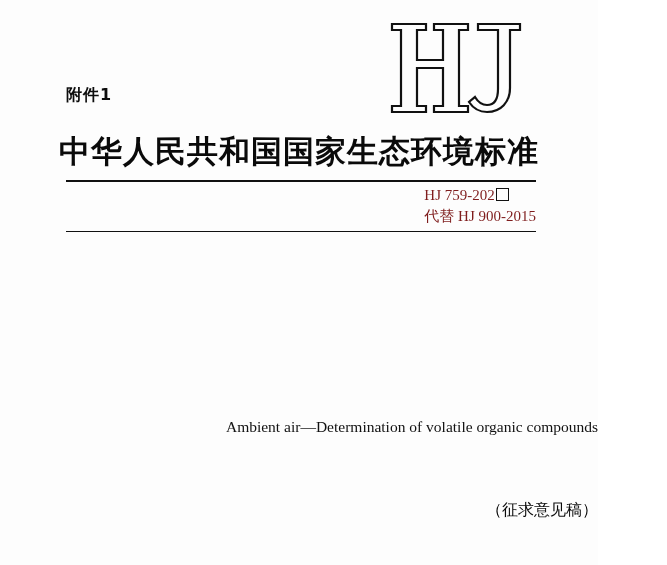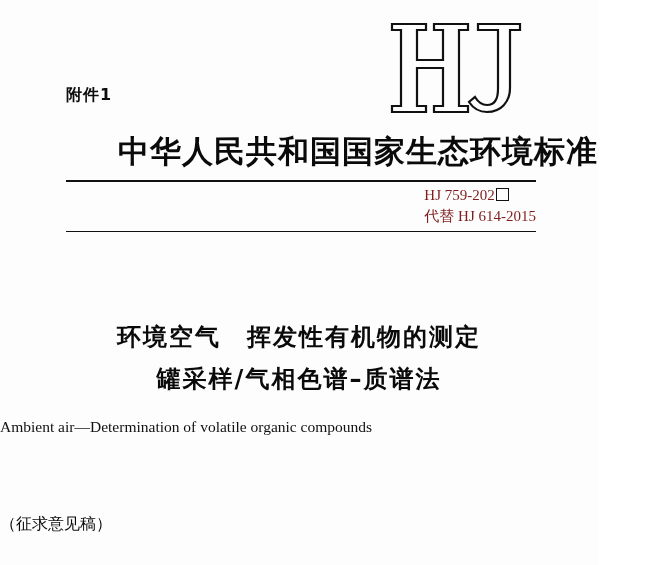--- a/index.html
+++ b/index.html
@@ -43,21 +43,21 @@
     height: 100px;
   }
   .hj-logo svg { display: block; }
 
   
   .std-title {
     position: absolute;
     left: 0;
     right: 0;
     top: 131px;
-    text-align: right;
+    text-align: center;
     font-family: "DejaVu Sans", sans-serif;
     font-weight: 700;
     font-size: 31px;
     letter-spacing: 1px;
     color: #0a0a0a;
   }
 
   
   .std-numbers {
     position: absolute;
@@ -103,39 +103,38 @@
     letter-spacing: 2px;
     color: #0a0a0a;
   }
   .doc-title .l2 { display: block; }
 
   
   .en-line {
     position: absolute;
     left: 0;
     right: 0;
-    text-align: left;
+    text-align: right;
     font-family: "Liberation Serif", serif;
     font-size: 15.5px;
     color: #111;
   }
   .en-1 { top: 418px; }
   .en-2 { top: 462px; }
 
   
   .draft-note {
     position: absolute;
     left: 0;
     right: 0;
     top: 500px;
-    text-align: left;
+    text-align: right;
     font-family: Liberation Sans, sans-serif;
     font-size: 16px;
     color: #0a0a0a;
-    margin-top: 14px;
   }
 </style>
 </head>
 <body>
 
 <div class="page">
 
   <div class="attachment-label">附件1</div>
 
   <div class="hj-logo">
@@ -148,28 +147,24 @@
       </g>
     </svg>
   </div>
 
   <div class="std-title">中华人民共和国国家生态环境标准</div>
 
   <div class="rule rule-thick"></div>
 
   <div class="std-numbers">
     <div class="line"><span>HJ 759-202</span><span class="box-glyph"></span></div>
-    <div class="line">代替 HJ  614-2015</div>
+    <div class="line">代替 HJ  900-2015</div>
   </div>
 
   <div class="rule rule-thin"></div>
 
-  <div class="doc-title">
-    <span class="l1">环境空气　挥发性有机物的测定</span>
-    <span class="l2">罐采样/气相色谱–质谱法</span>
-  </div>
 
   <div class="en-line en-1">Ambient air—Determination of volatile organic compounds</div>
 
 
   <div class="draft-note">（征求意见稿）</div>
 
 </div>
 
 </body></html>

